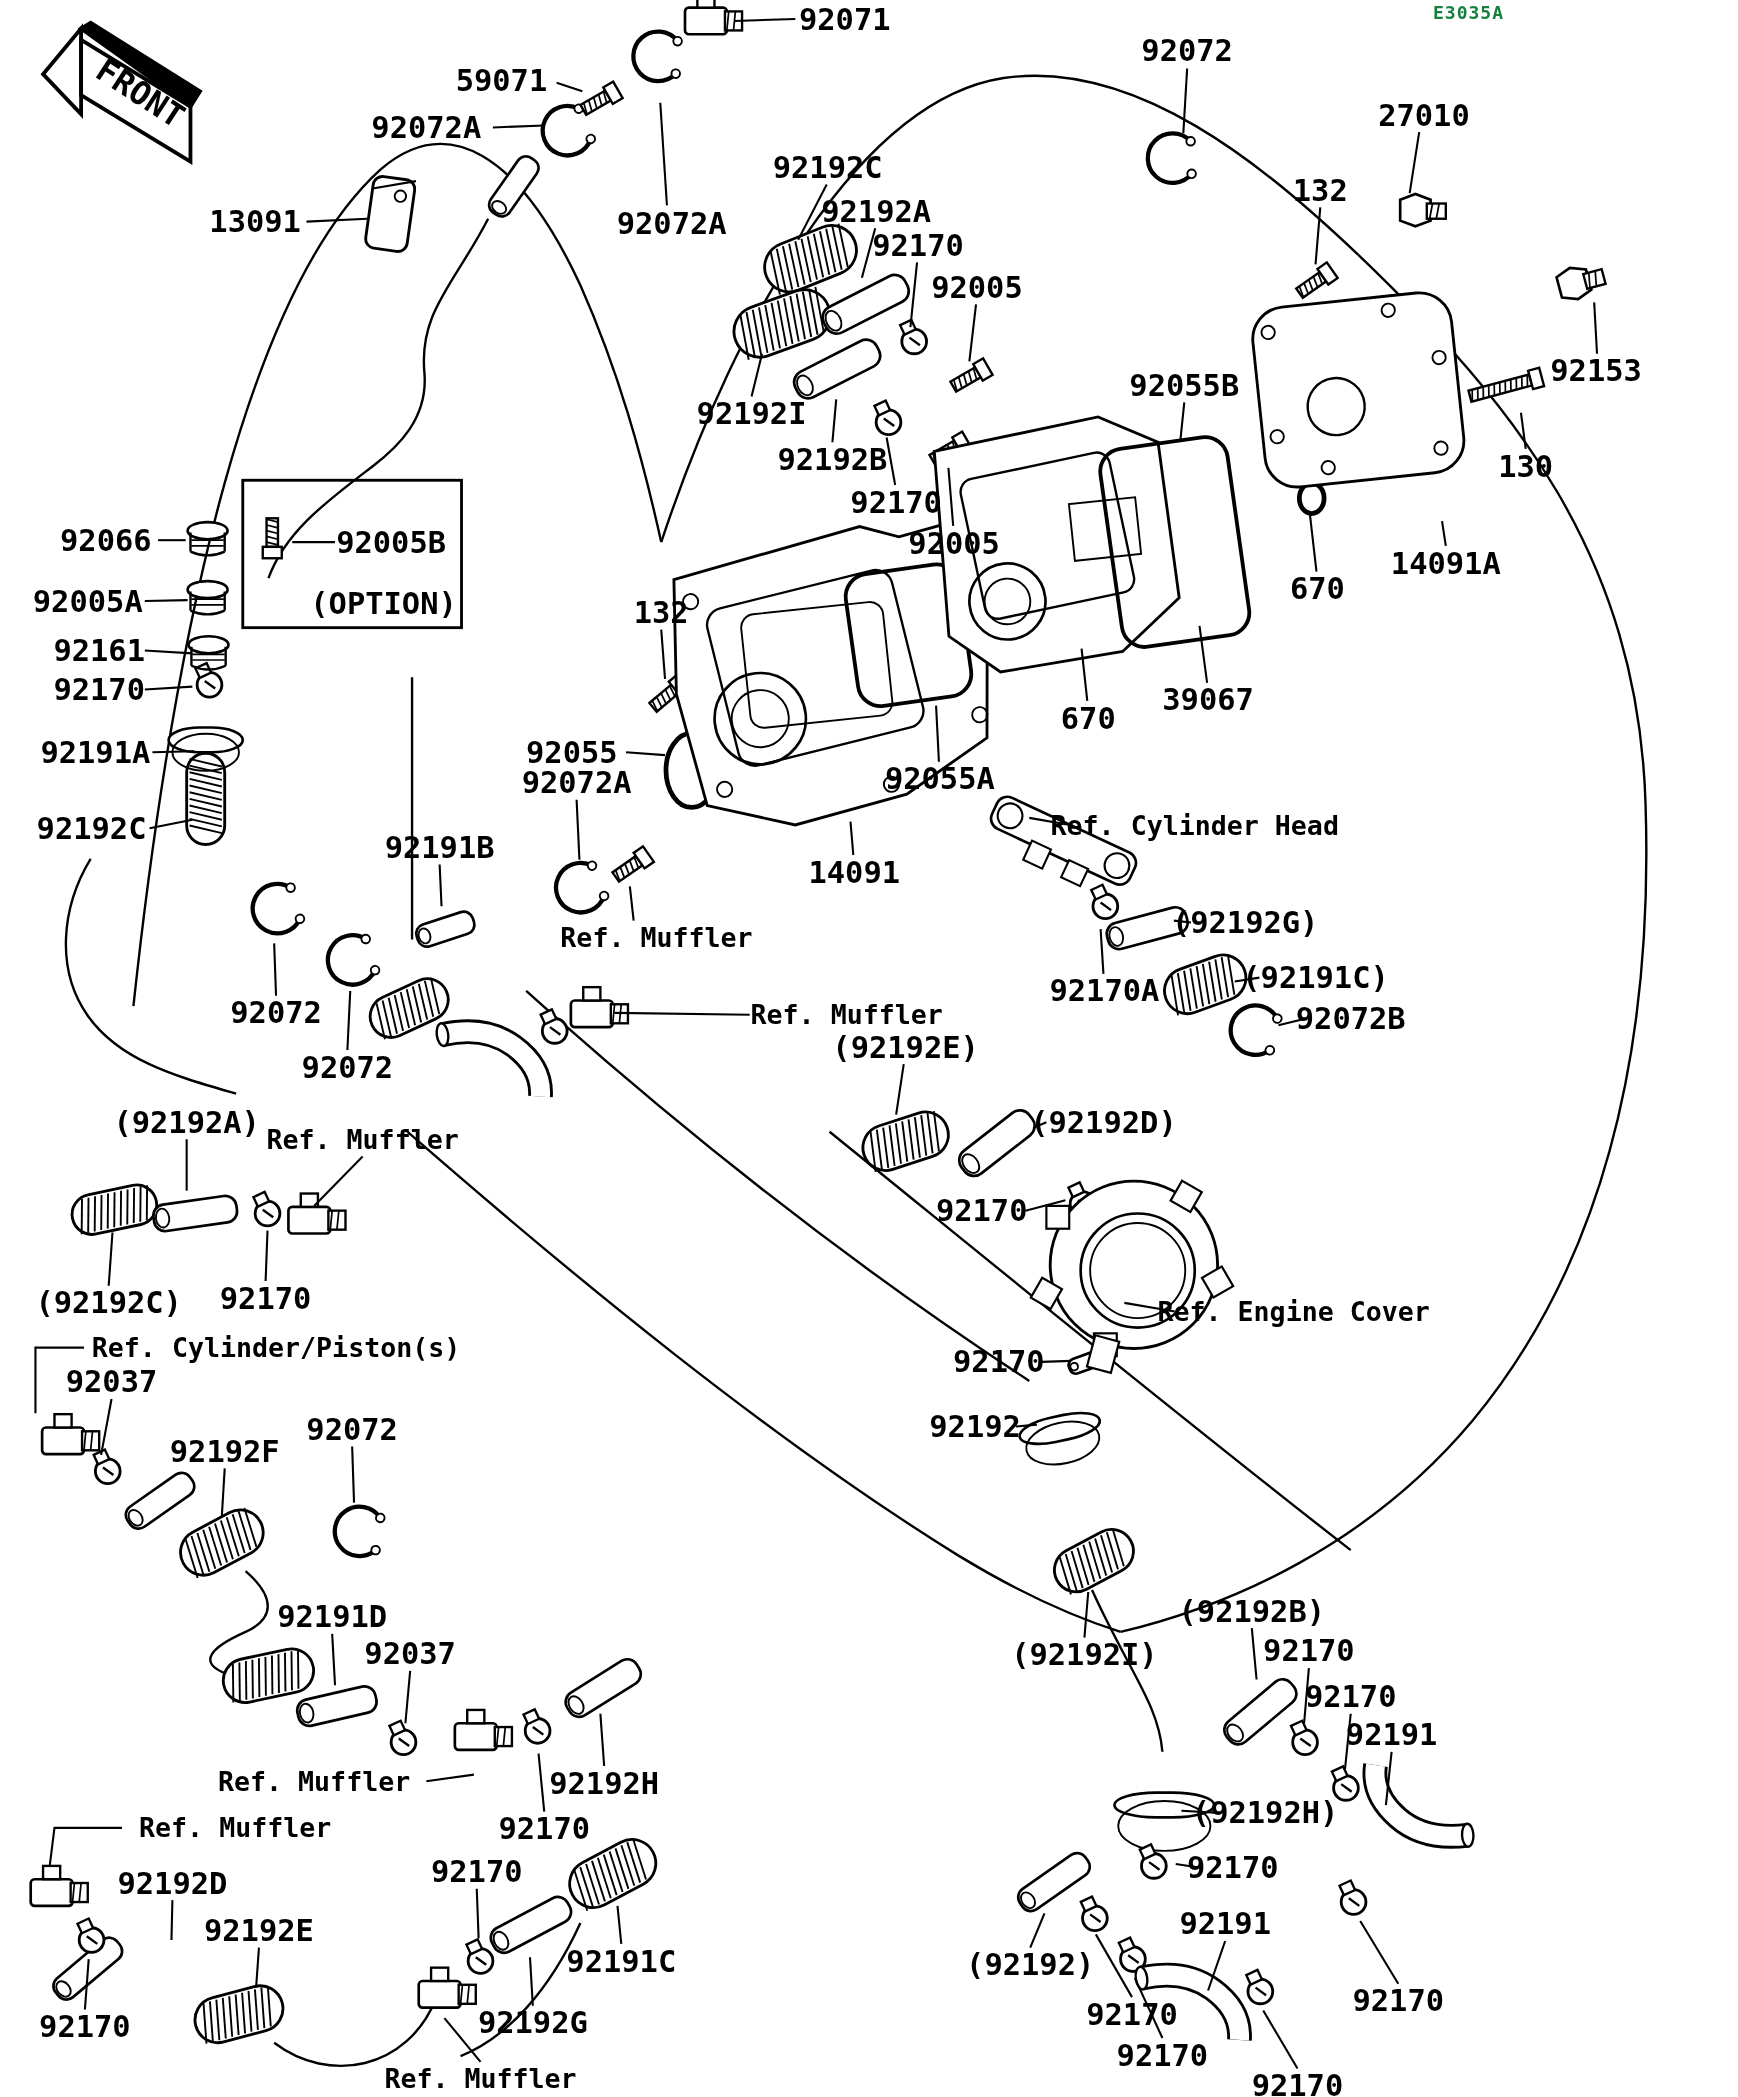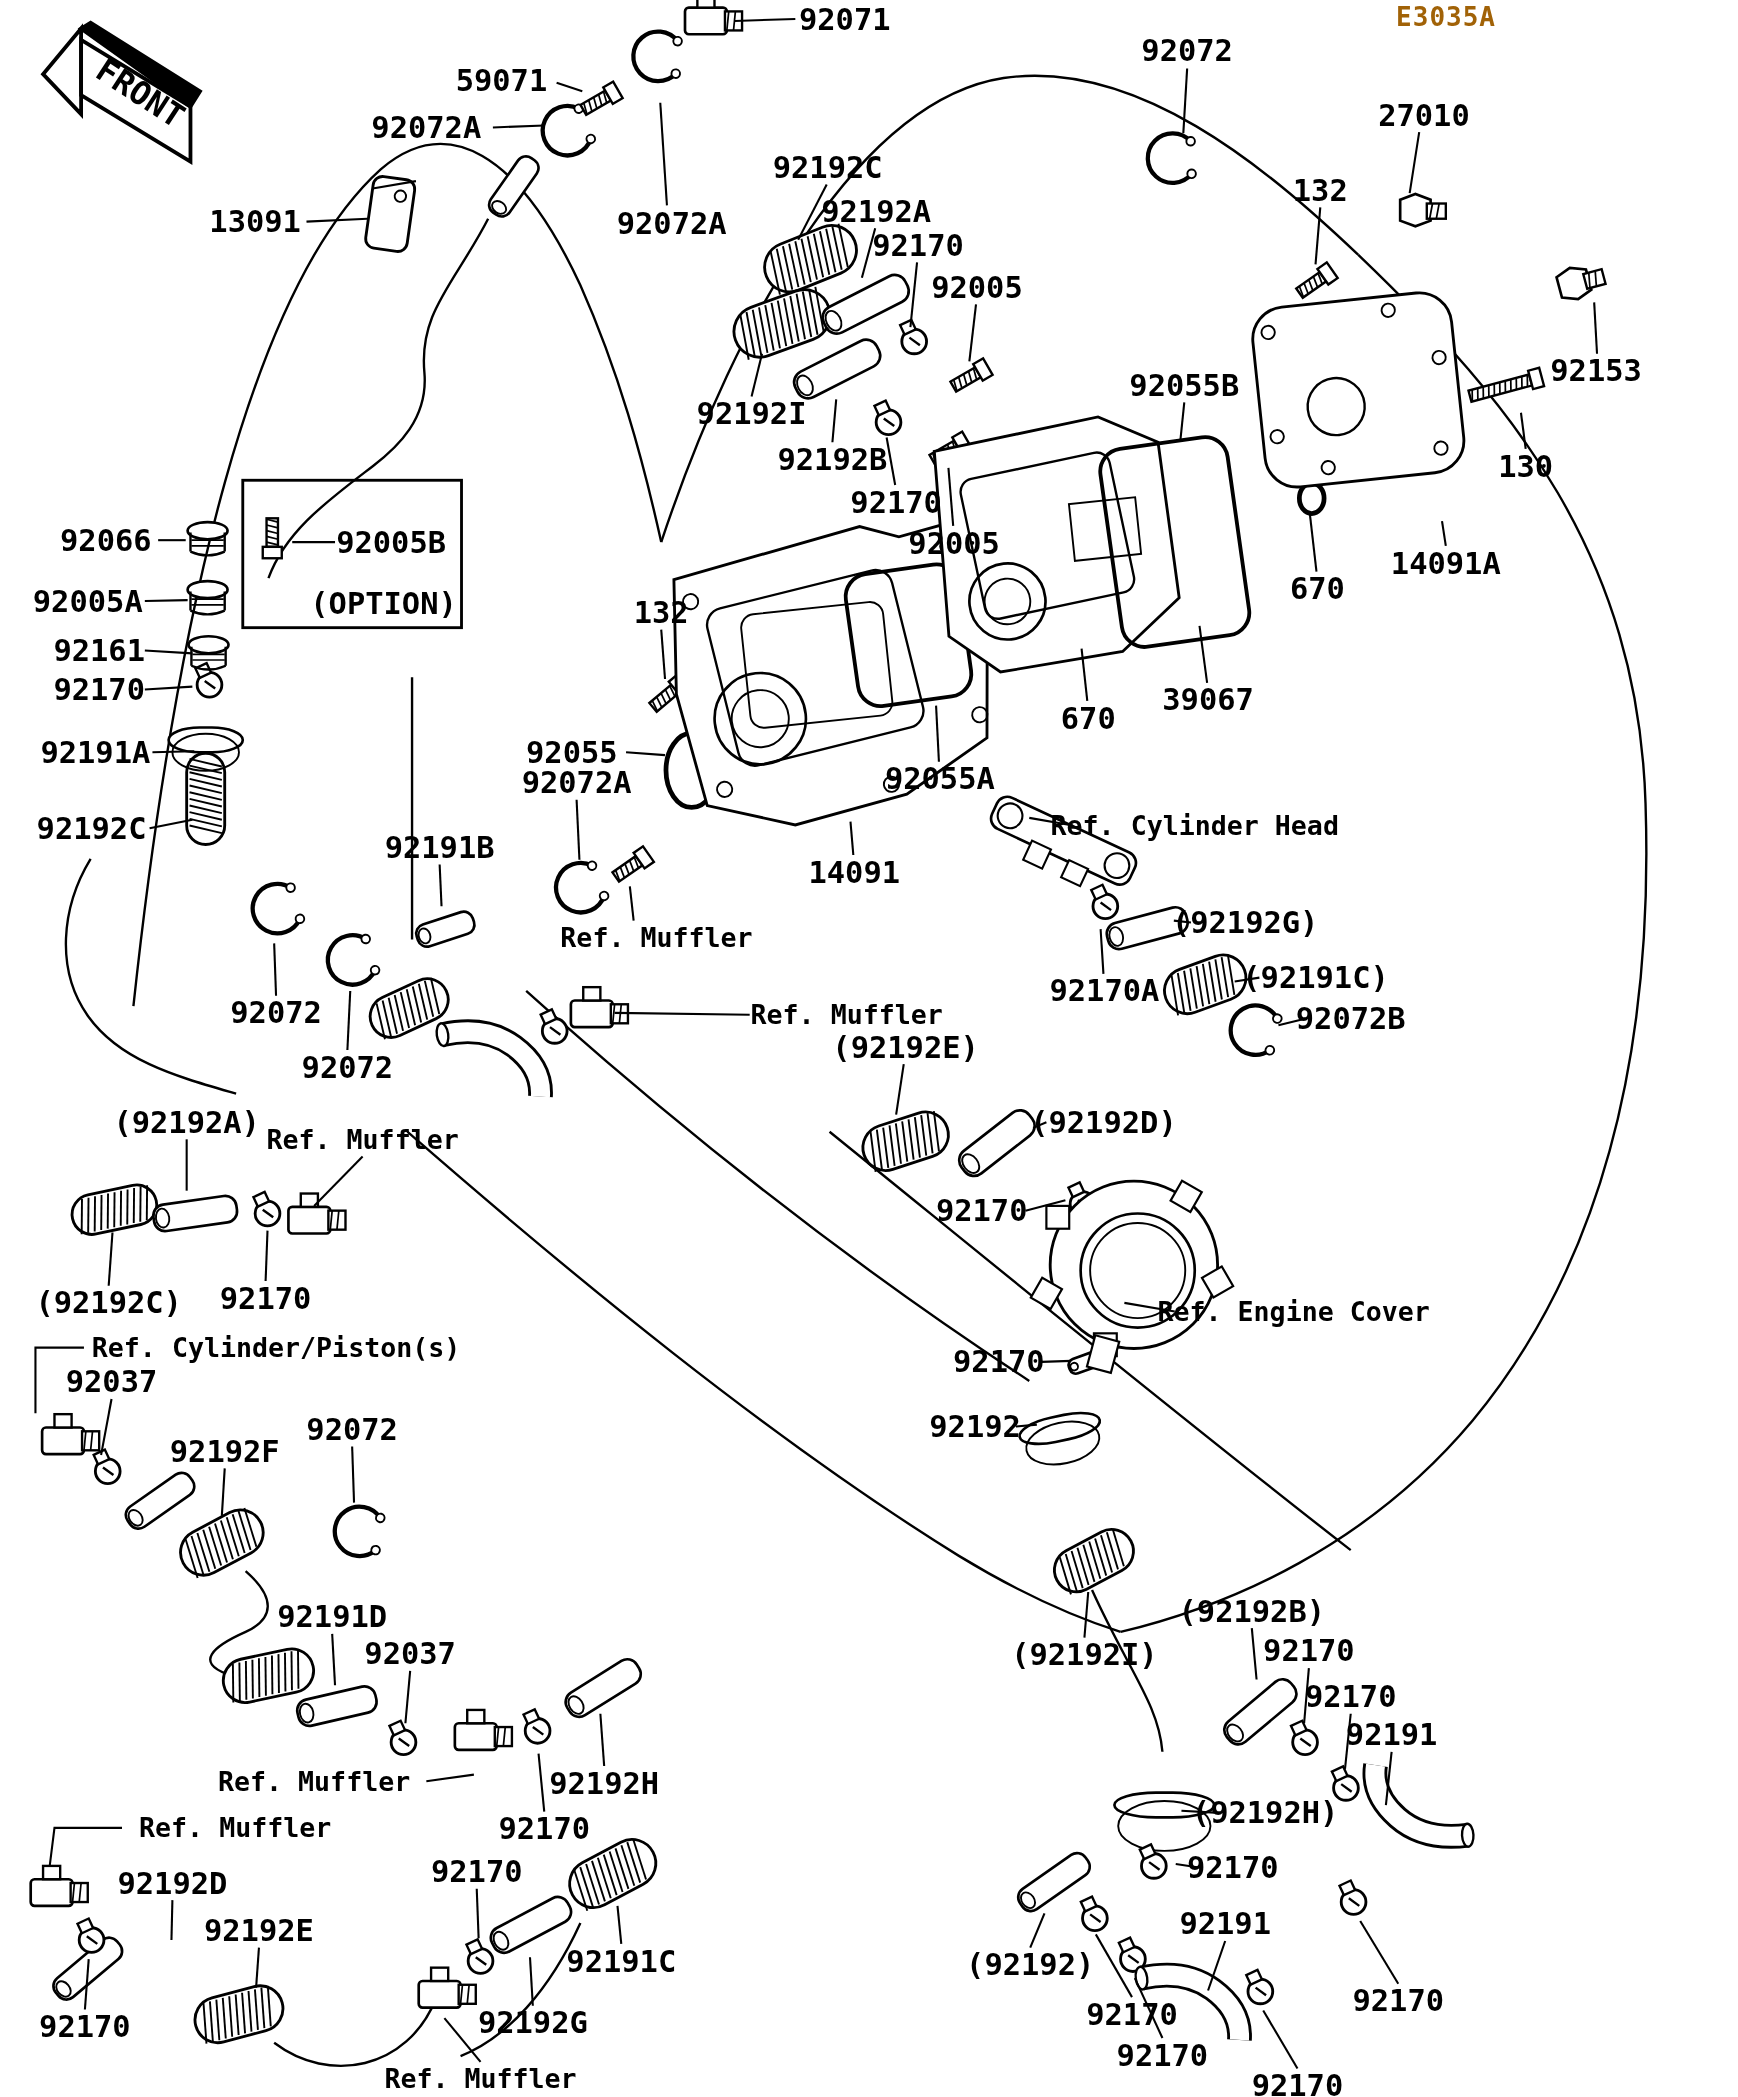--- a/index.html
+++ b/index.html
@@ -1,20 +1,20 @@
 <!DOCTYPE html>
 <html style="font-size:15px"><head>
 <meta charset="utf-8">
 <style>
   html,body{margin:0;padding:0;background:#fff;}
   #page{position:relative;width:1739px;height:2097px;background:#fff;overflow:hidden;
         font-family:"DejaVu Sans Mono","Liberation Mono",monospace;}
   #diagram{position:absolute;left:0;top:0;width:100%;height:100%;}
-  #code-overlay{position:absolute;right:243px;top:1.9px;font-weight:bold;font-size:26px;
-        letter-spacing:1px;color:#a16207;}
+  #code-overlay{position:absolute;right:235px;top:1.9px;font-weight:bold;font-size:18px;
+        letter-spacing:1px;color:#15803d;}
   svg text{font-family:"DejaVu Sans Mono","Liberation Mono",monospace;font-weight:bold;fill:#000;}
 </style>
 </head>
 <body>
 
 <div id="page">
   <svg id="diagram" viewBox="0 0 1828 2205">
 
     <g id="front-arrow" fill="none" stroke="#000" stroke-width="4">
       <polygon points="45,78 85,30 85,120"></polygon>

